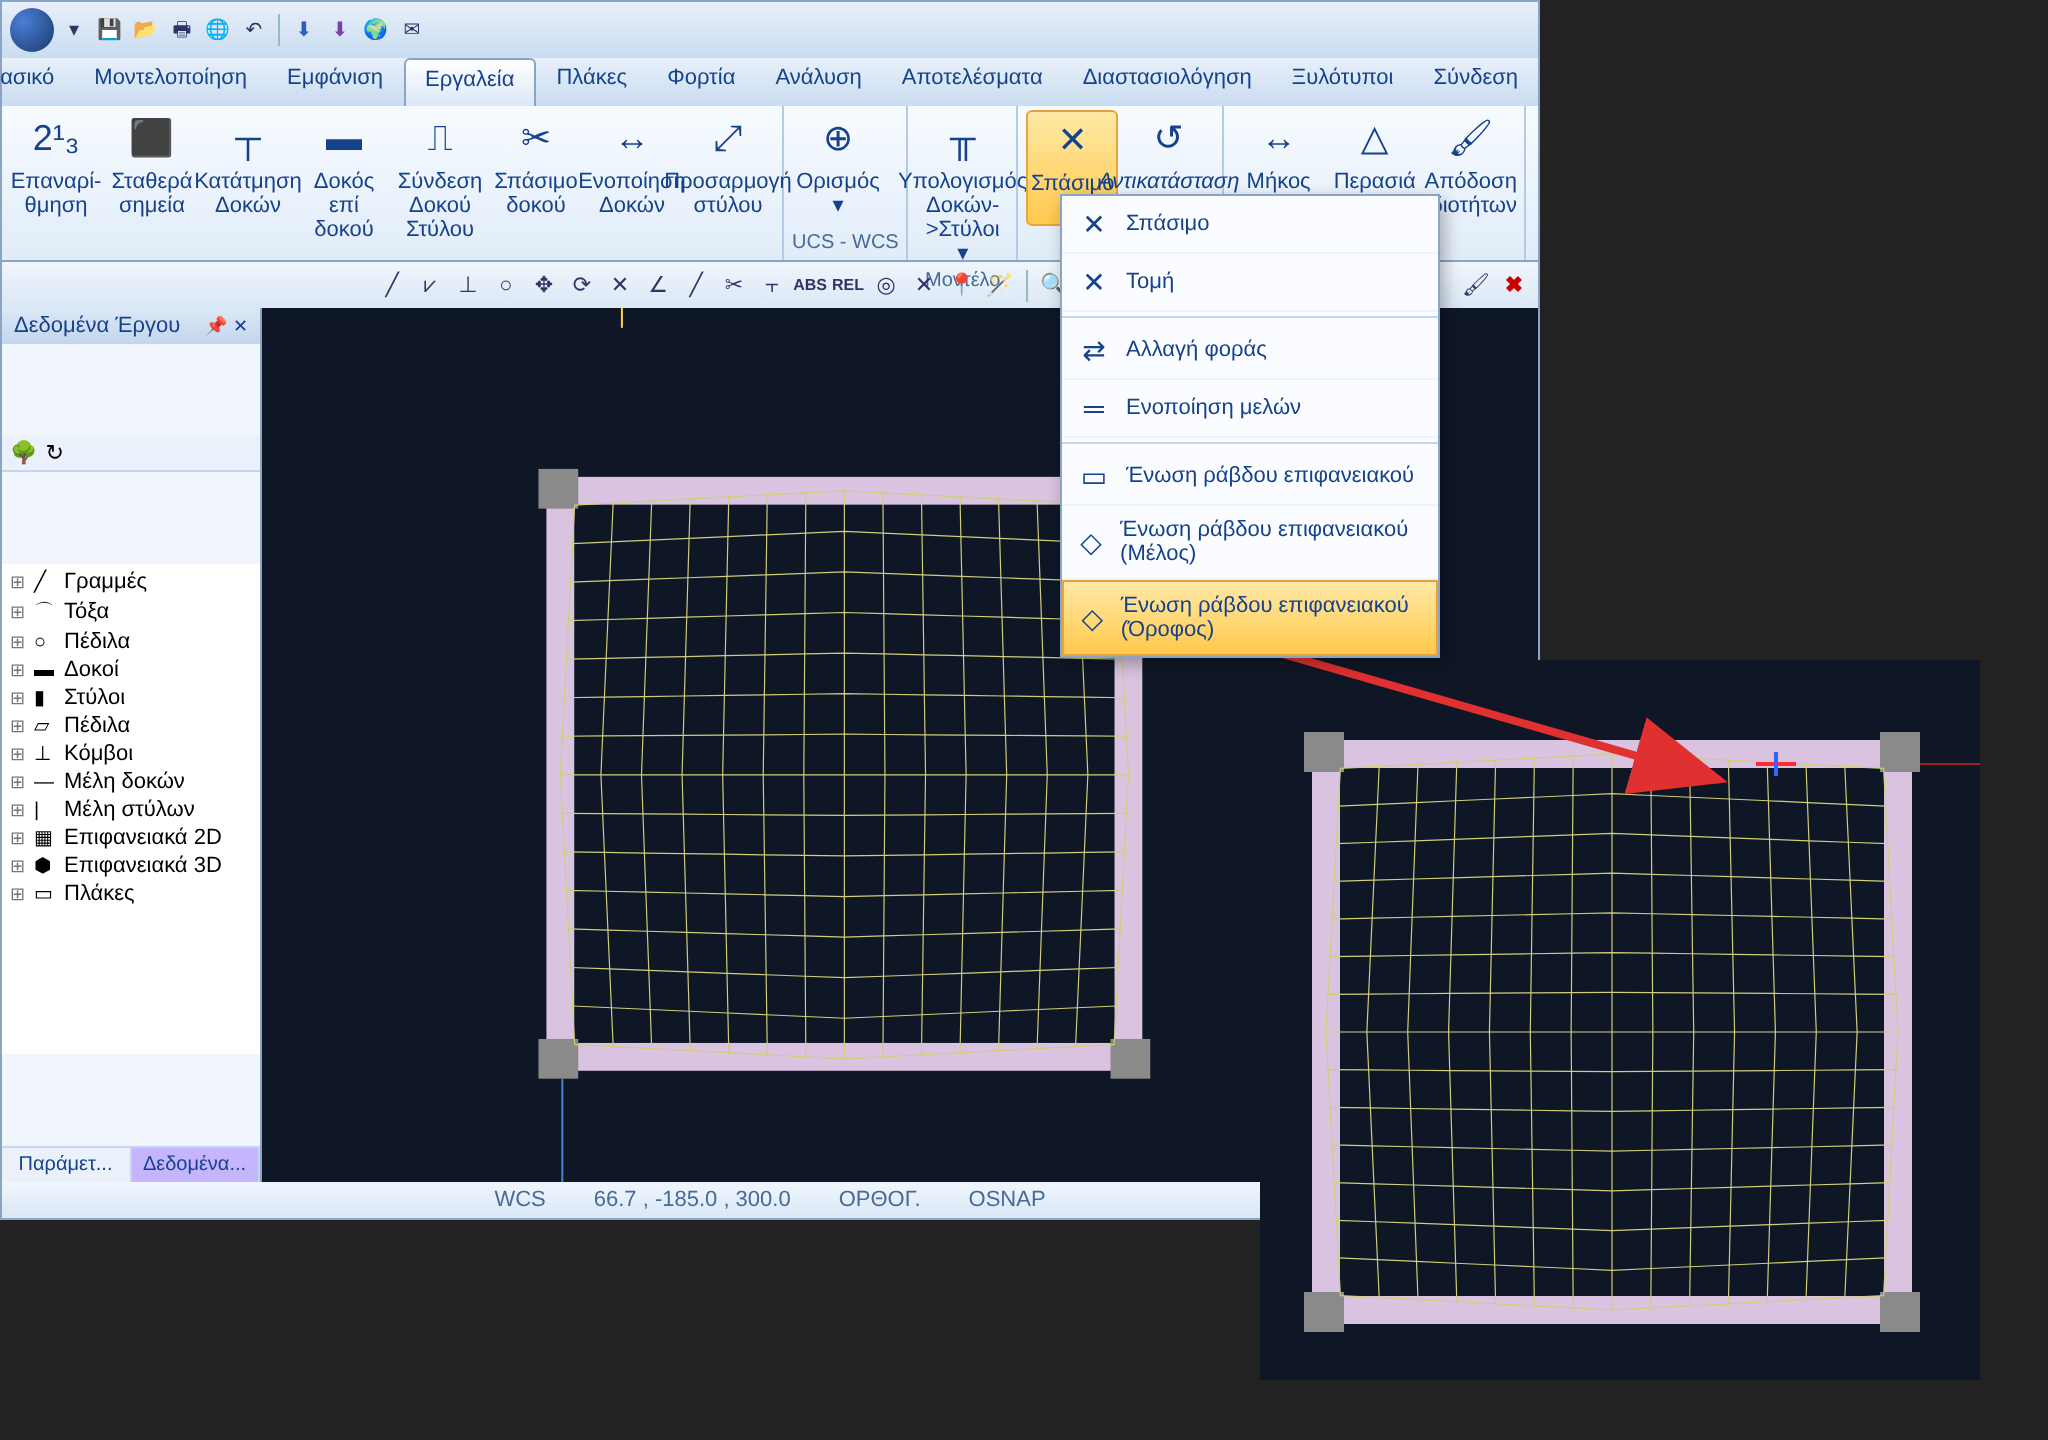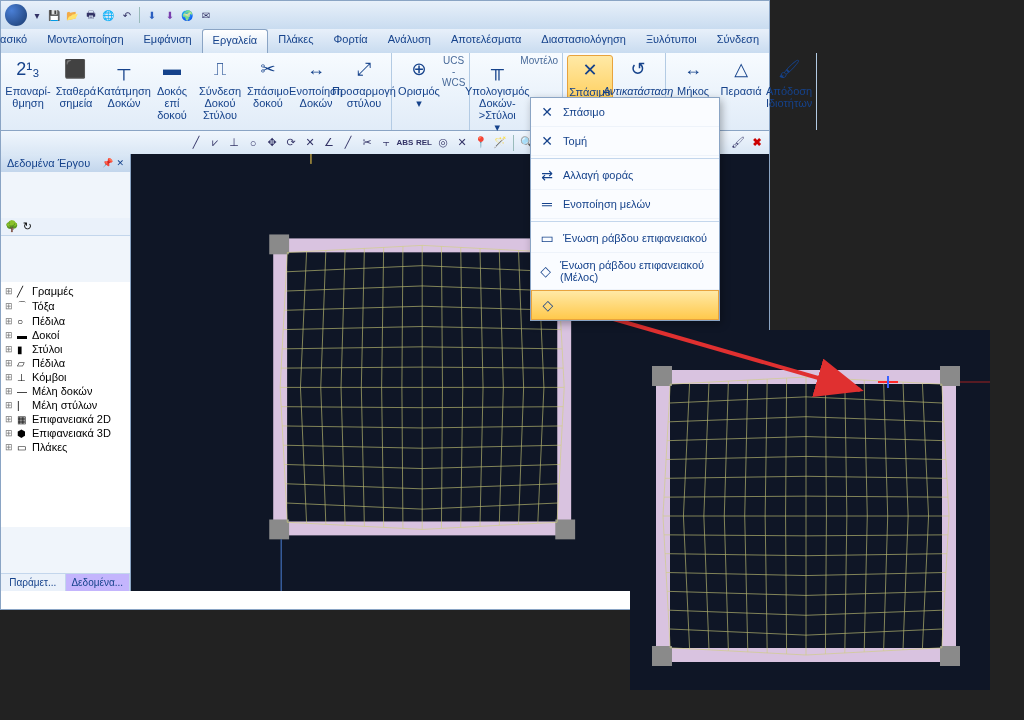--- a/index.html
+++ b/index.html
@@ -6,21 +6,21 @@
 body { background:#222; width:1024px; height:720px; overflow:hidden; position:relative; }
 .window { position:absolute; top:0; left:0; width:770px; height:610px; background:#fff; border:1px solid #8aa4c4; }
 .titlebar { height:28px; background:linear-gradient(#e8f0fa,#c9dcf0); display:flex; align-items:center; padding:2px 4px; gap:2px; }
 .app-icon { width:22px; height:22px; border-radius:50%; background:radial-gradient(circle at 30% 30%,#4a7fd6,#1a3a6c); }
 .qat-btn { width:16px; height:16px; display:flex; align-items:center; justify-content:center; font-size:10px; color:#336; }
 .qat-sep { width:1px; height:16px; background:#9bb; margin:0 2px; }
 .tabbar { height:24px; background:linear-gradient(#e8f0fa,#c9dcf0); display:flex; padding-left:38px;justify-content:flex-end; }
 .tab { padding:4px 10px; color:#15428b; cursor:pointer; }
 .tab.active { background:linear-gradient(#fff,#dbe8f6); border:1px solid #8aa4c4; border-bottom:none; border-radius:3px 3px 0 0; }
 .ribbon { height:78px; background:linear-gradient(#f7fbff,#e1ecf8); border-bottom:1px solid #8aa4c4; display:flex; }
-.rgroup { border-right:1px solid #b3cbe4; display:flex; flex-direction:row; padding:2px 4px; }
+.rgroup { border-right:1px solid #b3cbe4; display:flex; flex-direction:column; padding:2px 4px; }
 .rgroup-btns { flex:1; display:flex; align-items:flex-start; gap:2px; }
 .rbig { width:46px; display:flex; flex-direction:column; align-items:center; text-align:center; padding:2px; cursor:pointer; font-size:10px; color:#15428b; line-height:1.1; }
 .rbig.active { background:linear-gradient(#ffe9a6,#ffc94c); border:1px solid #e8a33d; border-radius:3px; }
 .rbig .ico { width:26px; height:26px; margin-bottom:2px; display:flex; align-items:center; justify-content:center; font-size:18px; }
 .rgroup-label { text-align:center; font-size:10px; color:#486a99; padding-bottom:1px; }
 .toolstrip { height:24px; background:linear-gradient(#f0f6fd,#dae7f5); border-bottom:1px solid #8aa4c4; display:flex; align-items:center; padding:0 4px; gap:3px; }
 .ts-btn { width:16px; height:16px; font-size:11px; color:#336; display:flex; align-items:center; justify-content:center; cursor:pointer; }
 .content { position:absolute; top:153px; bottom:18px; left:0; right:0; display:flex; }
 .sidebar { width:130px; background:#f0f5fb; border-right:1px solid #8aa4c4; display:flex; flex-direction:column;gap:46px; }
 .side-title { background:linear-gradient(#dbe8f6,#c3d6ec); padding:3px 6px; color:#15428b; font-size:11px; display:flex; justify-content:space-between; align-items:center; }
@@ -323,20 +323,26 @@
             <path d="M408.40000000000003,98.17142857142858 L409.28163265306125,117.71836734693878 L410.16326530612247,137.26530612244898 L411.0448979591837,156.81224489795918 L411.9265306122449,176.35918367346937 L412.8081632653062,195.9061224489796 L413.6897959183674,215.45306122448977 L414.5714285714286,235 L413.6897959183674,254.5469387755102 L412.8081632653062,274.09387755102046 L411.9265306122449,293.6408163265306 L411.0448979591837,313.1877551020408 L410.16326530612247,332.73469387755097 L409.28163265306125,352.28163265306125 L408.40000000000003,371.8285714285714 "></path>
             <path d="M155.17142857142858,351.40000000000003 L174.71836734693878,352.28163265306125 L194.26530612244898,353.16326530612247 L213.81224489795918,354.0448979591837 L233.35918367346937,354.9265306122449 L252.9061224489796,355.8081632653062 L272.4530612244898,356.6897959183674 L292,357.5714285714286 L311.54693877551017,356.6897959183674 L331.09387755102046,355.8081632653062 L350.6408163265306,354.9265306122449 L370.1877551020408,354.0448979591837 L389.73469387755097,353.16326530612247 L409.28163265306125,352.28163265306125 L428.8285714285714,351.40000000000003 "></path>
             <path d="M427.8,99.2 L428.8285714285714,118.6 L429.85714285714283,138 L430.8857142857143,157.39999999999998 L431.9142857142857,176.79999999999998 L432.9428571428571,196.20000000000002 L433.9714285714286,215.59999999999997 L435,235 L433.9714285714286,254.4 L432.9428571428571,273.80000000000007 L431.9142857142857,293.2 L430.8857142857143,312.59999999999997 L429.85714285714283,331.99999999999994 L428.8285714285714,351.40000000000003 L427.8,370.8 "></path>
             <path d="M156.2,370.8 L175.6,371.8285714285714 L195,372.85714285714283 L214.39999999999998,373.8857142857143 L233.79999999999998,374.9142857142857 L253.20000000000002,375.9428571428571 L272.59999999999997,376.9714285714286 L292,378 L311.4,376.9714285714286 L330.80000000000007,375.9428571428571 L350.2,374.9142857142857 L369.59999999999997,373.8857142857143 L388.99999999999994,372.85714285714283 L408.40000000000003,371.8285714285714 L427.8,370.8 "></path>
           </g>
         <line x1="150" y1="388" x2="150" y2="440" stroke="#4a7fd6" stroke-width="1"></line>
       </svg>
     </div>
   </div>
 
+  <div class="statusbar">
+    <span>WCS</span>
+    <span>66.7 , -185.0 , 300.0</span>
+    <span>ΟΡΘΟΓ.</span>
+    <span>OSNAP</span>
+  </div>
 </div>
 
 <div class="dropdown" id="dropdown">
     <div class="dd-item">
       <span class="dico">✕</span>
       <span>Σπάσιμο</span>
     </div>
     <div class="dd-item">
       <span class="dico">✕</span>
       <span>Τομή</span>
@@ -354,20 +360,21 @@
     <div class="dd-item">
       <span class="dico">▭</span>
       <span>Ένωση ράβδου επιφανειακού</span>
     </div>
     <div class="dd-item">
       <span class="dico">◇</span>
       <span>Ένωση ράβδου επιφανειακού (Μέλος)</span>
     </div>
     <div class="dd-item hl">
       <span class="dico">◇</span>
+      <span>Ένωση ράβδου επιφανειακού (Όροφος)</span>
     </div>
   </div>
 
 <div class="canvas2">
   <svg width="360" height="360" viewBox="0 0 360 360">
     <rect x="26" y="40" width="300" height="14" fill="#d9c3e0"></rect>
     <rect x="26" y="318" width="300" height="14" fill="#d9c3e0"></rect>
     <rect x="26" y="40" width="14" height="292" fill="#d9c3e0"></rect>
     <rect x="312" y="40" width="14" height="292" fill="#d9c3e0"></rect>
     <rect x="22" y="36" width="20" height="20" fill="#8a8a8a"></rect>

